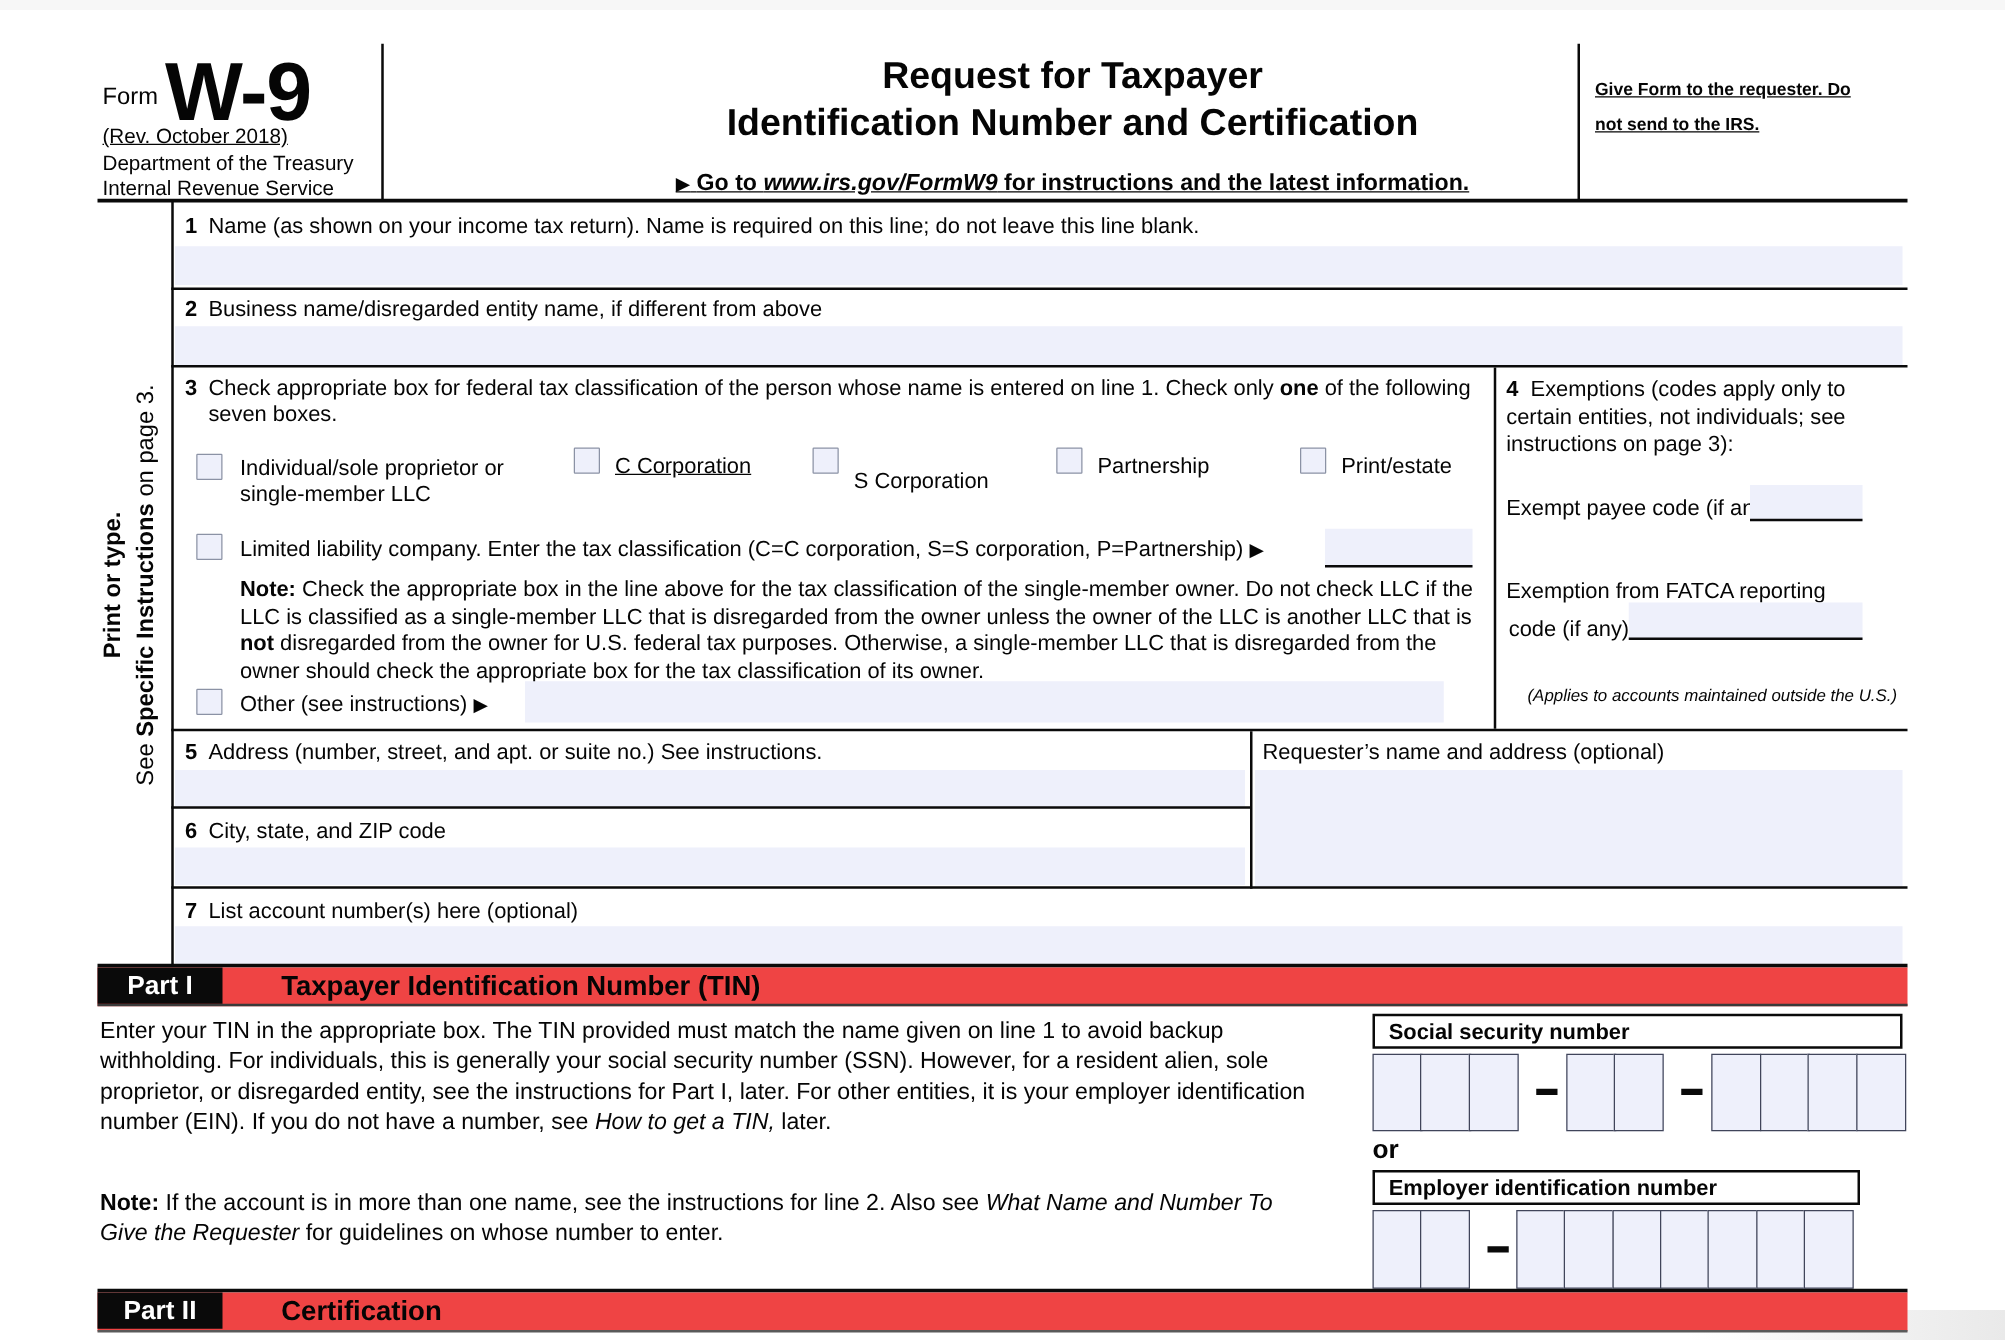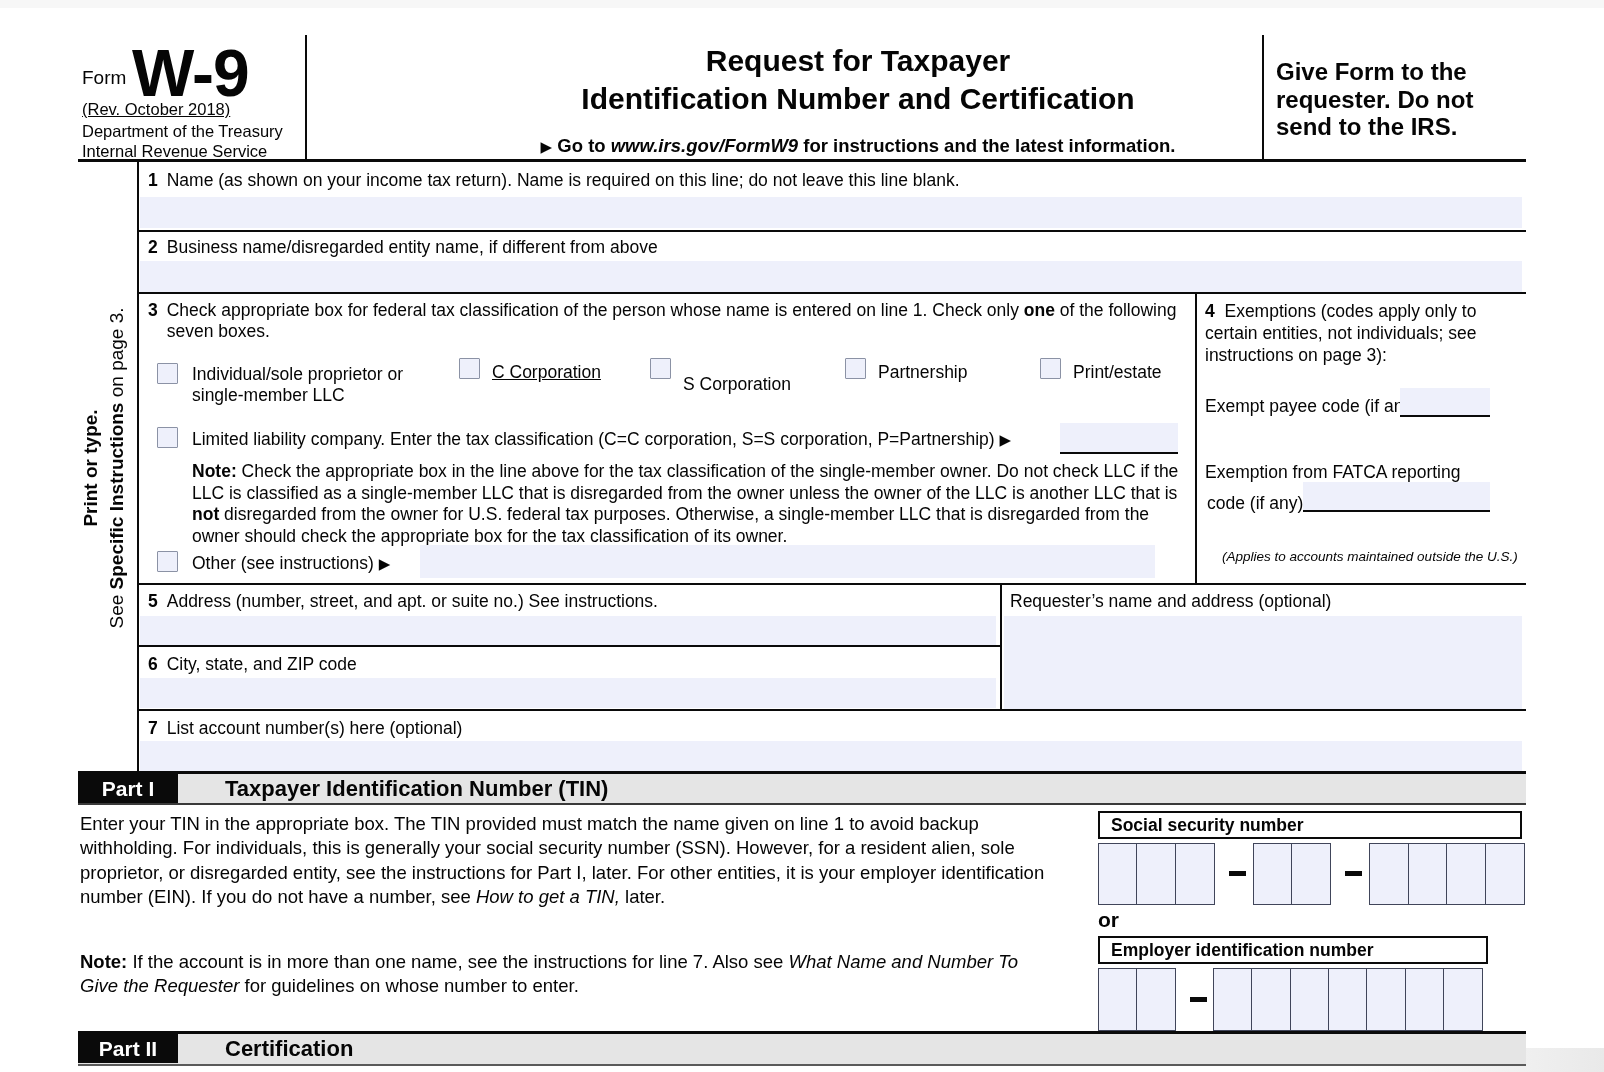--- a/index.html
+++ b/index.html
@@ -21,30 +21,30 @@
   b,.bold{font-weight:bold;}
   .it{font-style:italic;}
   .checkbox{width:21px;height:21px;background:#eef0fb;border:1.5px solid #8b92a5;border-radius:1px;box-sizing:border-box;}
   .cblabel{font-size:17.5px;line-height:21px;}
   .arrow{font-family:"DejaVu Sans",sans-serif;font-size:15px;}
   
   .form-word{font-size:19px;}
   .w9{font-size:66px;font-weight:bold;letter-spacing:-1px;line-height:1;}
   .small-head{font-size:16.5px;line-height:19.5px;}
   .main-title{font-size:30px;font-weight:bold;line-height:38px;text-align:center;}
-  .goto{font-size:18.5px;font-weight:bold;text-align:center;}
-  .give-form{font-size:24px;font-weight:bold;line-height:27.5px;}
+  .goto{font-size:18.5px;font-weight:bold;text-align:center;text-decoration:underline;}
+  .give-form{font-size:14px;font-weight:bold;line-height:27.5px;text-decoration:underline;}
   
   .sidebar-rot{
     position:absolute;left:78px;top:163px;width:610px;height:59px;
     transform-origin:0 0;transform:rotate(-90deg) translateX(-610px);
     text-align:center;font-size:19px;line-height:26px;
   }
   
-  .part-bar{position:absolute;left:78px;width:1448px;height:31px;background:#e5e5e5;border-bottom:2px solid #3a3a3a;box-sizing:border-box;}
+  .part-bar{position:absolute;left:78px;width:1448px;height:31px;background:#ef4444;border-bottom:2px solid #3a3a3a;box-sizing:border-box;}
   .part-box{position:absolute;left:0;top:0;width:100px;height:29px;background:#0a0a0a;color:#ffffff;
     font-weight:bold;font-size:21px;text-align:center;line-height:29px;}
   .part-title{position:absolute;left:147px;top:1px;font-weight:bold;font-size:22px;line-height:28px;}
   .body-txt{font-size:18.5px;line-height:24.4px;}
   
   .tin-label-box{position:absolute;border:2px solid #0a0a0a;background:#fff;box-sizing:border-box;
     font-weight:bold;font-size:17.5px;line-height:24px;padding-left:11px;}
   .cells{position:absolute;display:flex;}
   .cell{flex:1;background:#eef0fb;border:1.6px solid #40455a;box-sizing:border-box;}
   .cell + .cell{margin-left:-1.6px;}
@@ -168,21 +168,21 @@
   <div class="abs field lbl" style="left:140px;top:741px;width:1382px;height:30px;"></div>
 
   <div class="abs hline thick" style="left:78px;top:771px;width:1448px;"></div>
   <div class="part-bar" style="top:774px;">
     <div class="part-box">Part I</div>
     <div class="part-title">Taxpayer Identification Number (TIN)</div>
   </div>
 
   <div class="abs body-txt" style="left:80px;top:812px;width:968px;"><span>Enter your TIN in the appropriate box. The TIN provided must match the name given on line 1 to avoid backup withholding. For individuals, this is generally your social security number (SSN). However, for a resident alien, sole proprietor, or disregarded entity, see the instructions for Part I, later. For other entities, it is your employer identification number (EIN). If you do not have a number, see </span><span class="it">How to get a TIN,</span><span> later.</span></div>
 
-  <div class="abs body-txt" style="left:80px;top:950px;width:968px;"><b>Note:</b><span> If the account is in more than one name, see the instructions for line 7. Also see </span><span class="it">What Name and Number To Give the Requester</span><span> for guidelines on whose number to enter.</span></div>
+  <div class="abs body-txt" style="left:80px;top:950px;width:968px;"><b>Note:</b><span> If the account is in more than one name, see the instructions for line 2. Also see </span><span class="it">What Name and Number To Give the Requester</span><span> for guidelines on whose number to enter.</span></div>
 
   <div class="tin-label-box" style="left:1098px;top:811px;width:424px;height:28px;">Social security number</div>
   <div class="cells" style="left:1098px;top:843px;width:117px;height:62px;">
     <div class="cell"></div>
       <div class="cell"></div>
       <div class="cell"></div>
   </div>
   <div class="tin-dash" style="left:1229px;top:871px;"></div>
   <div class="cells" style="left:1253px;top:843px;width:78px;height:62px;">
     <div class="cell"></div>

